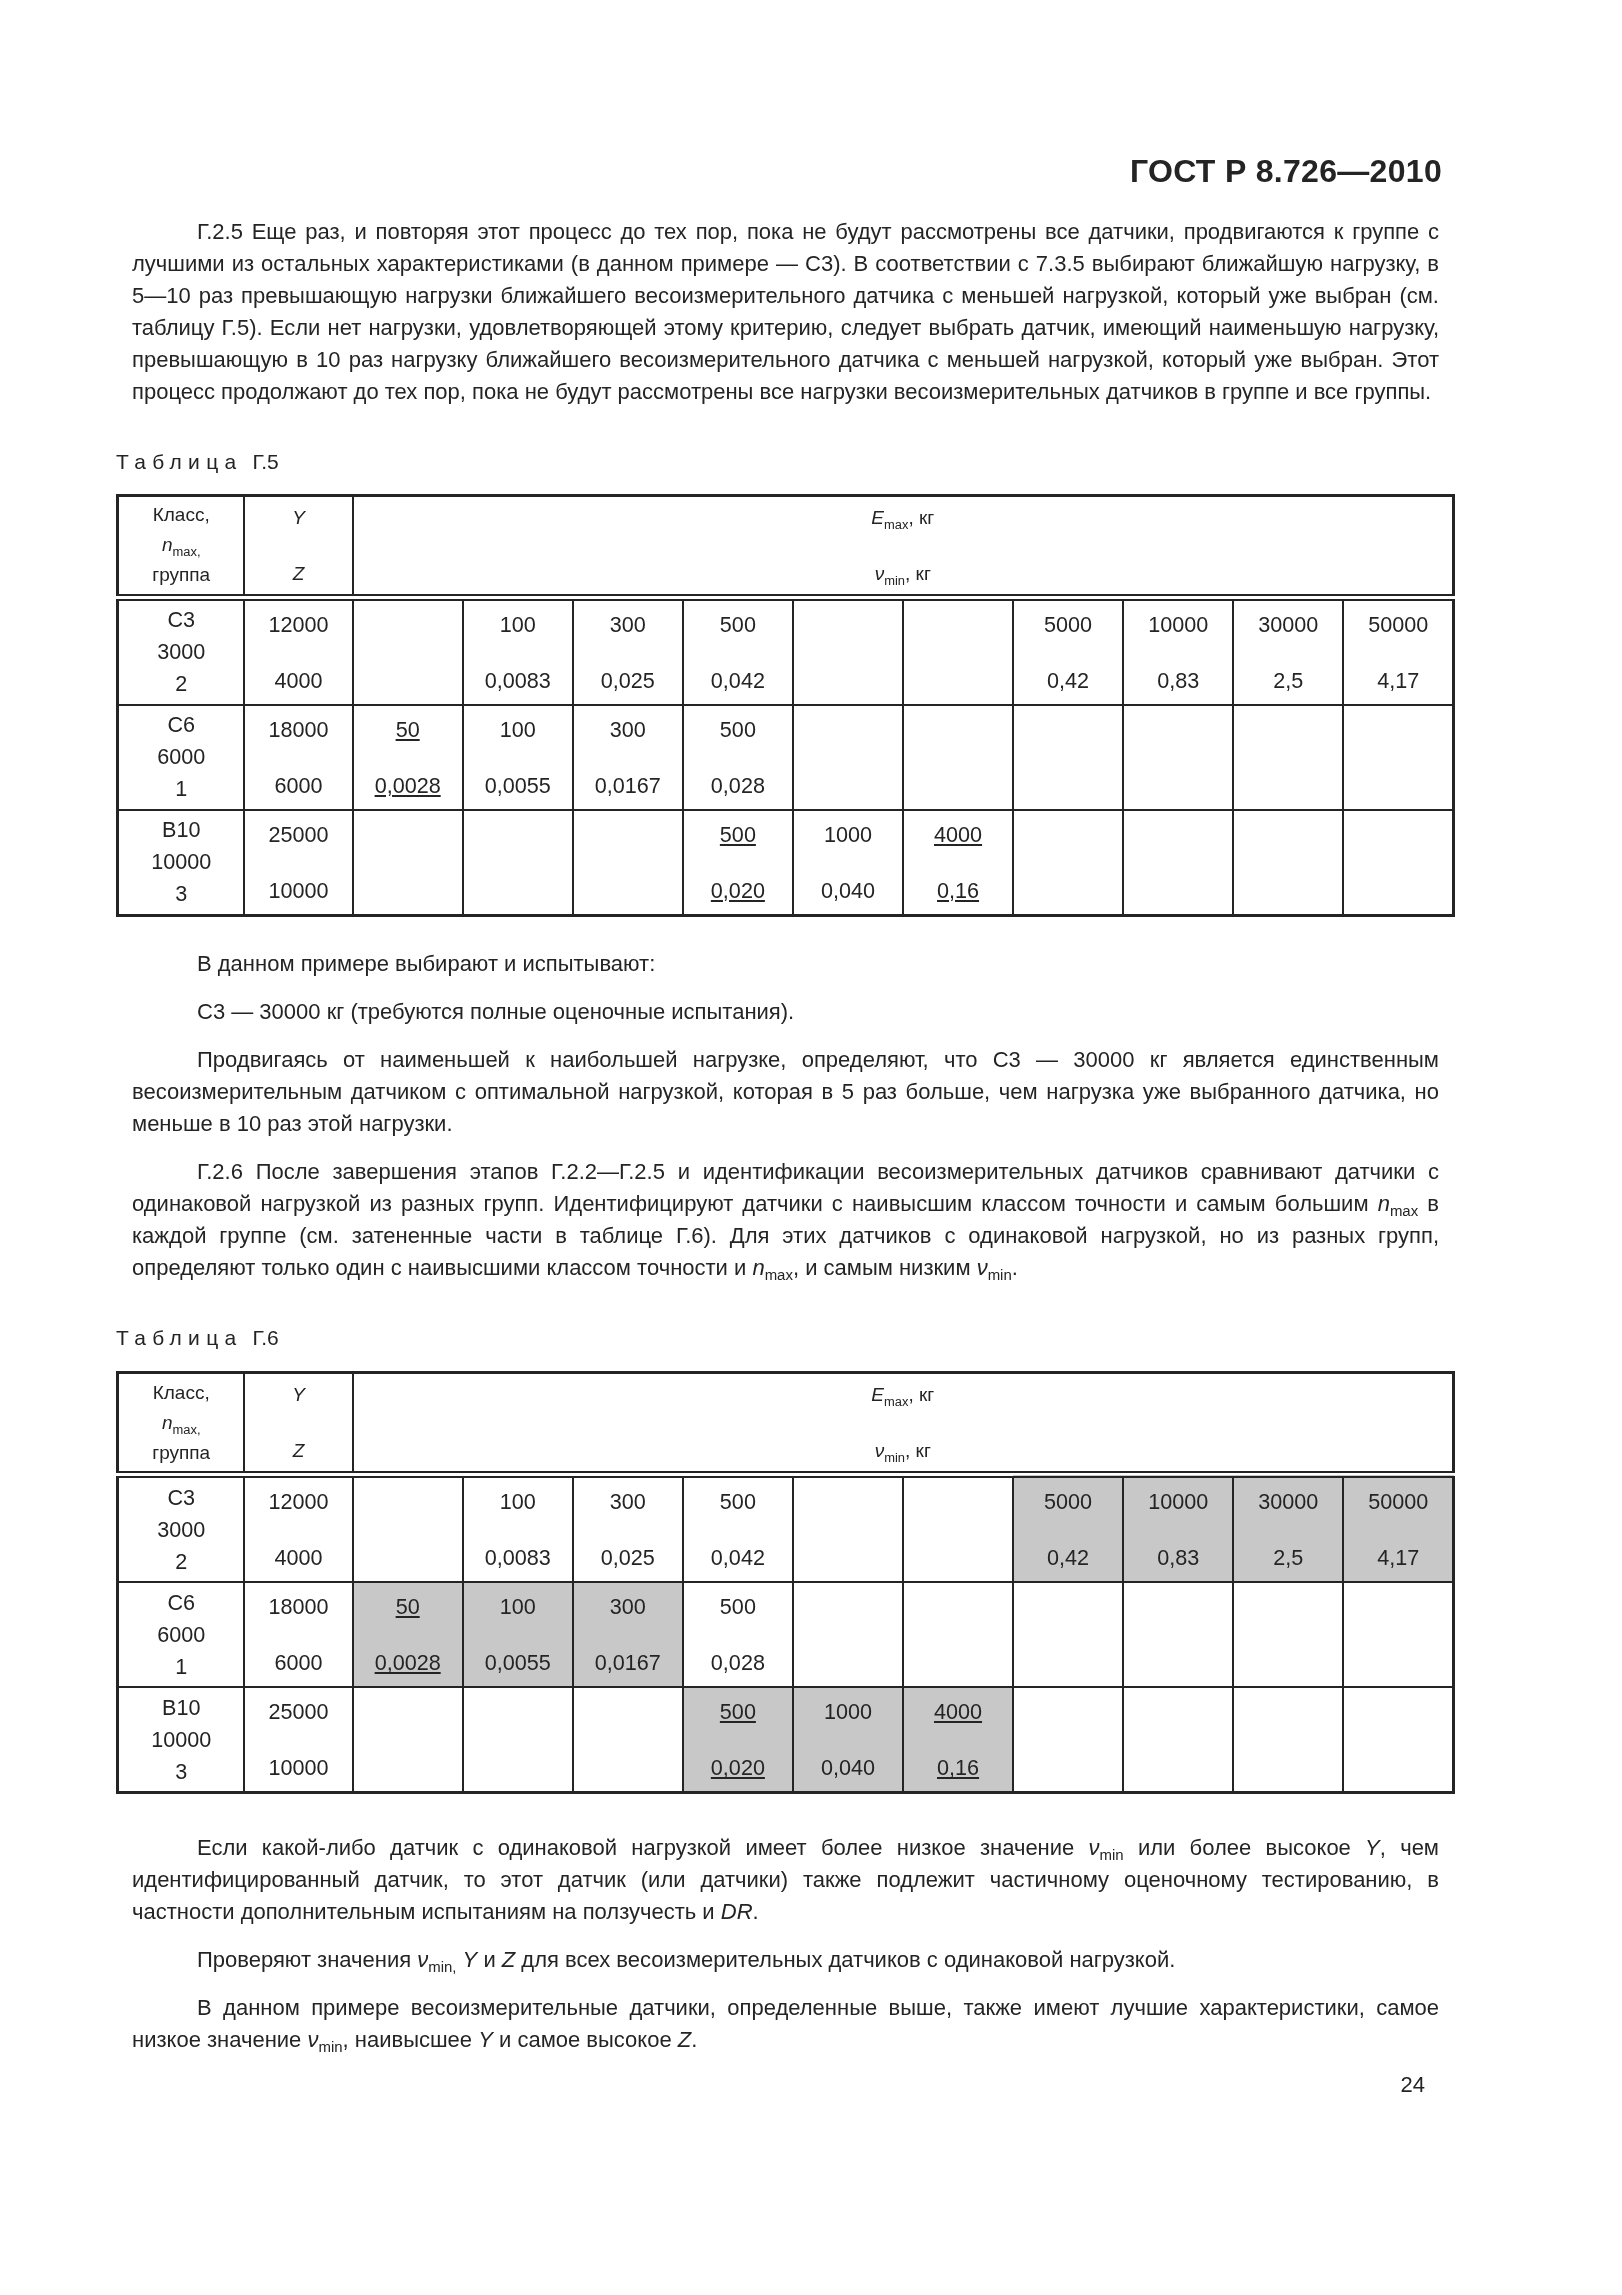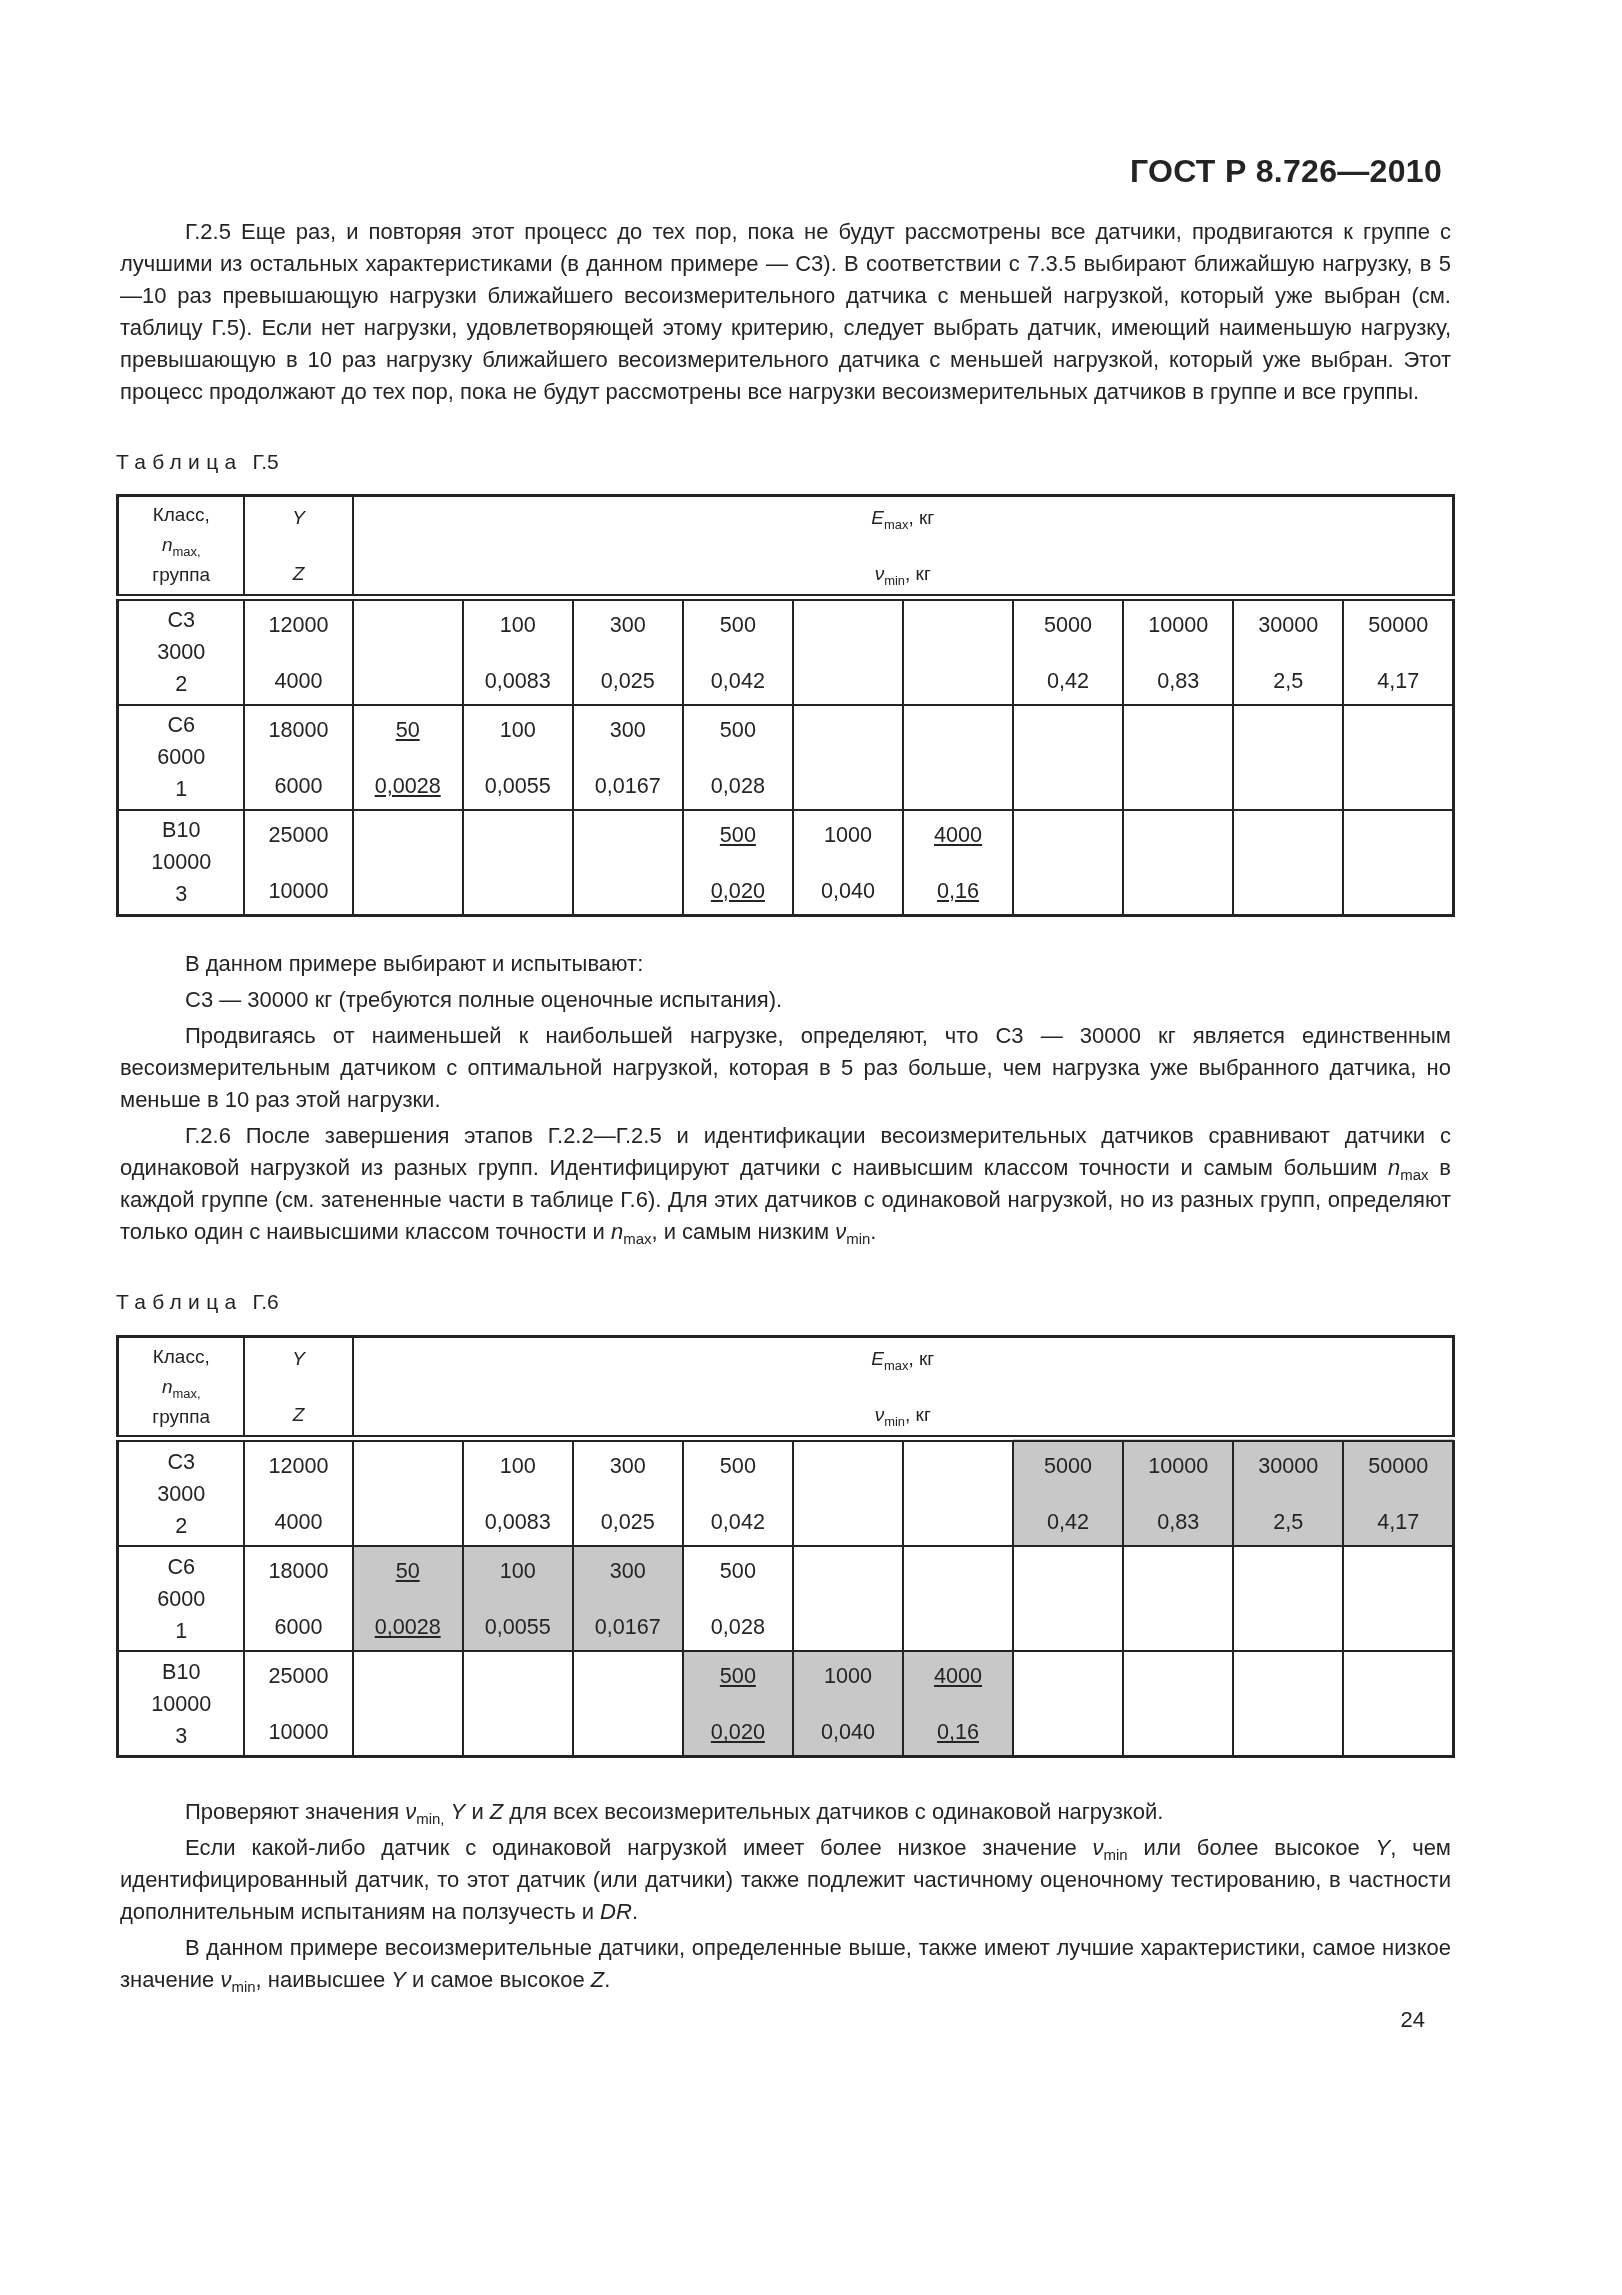--- a/index.html
+++ b/index.html
@@ -18,21 +18,21 @@
     font-weight:700;
     font-size:32px;
     letter-spacing:0.3px;
     padding-right:13px;
   }
   .para{
     font-size:22px;
     line-height:32px;
     text-align:justify;
     text-indent:65px;
-    margin:4px;
+    margin:16px;
   }
   .p1{margin-top:26px;}
   .mid-block{margin-top:31px;}
   .bottom-block{margin-top:38px;}
   .table-label{
     margin-top:42px;
     font-size:21px;
   }
   .table-label .spaced{letter-spacing:0.30em;}
   .table-label .num{margin-left:10px;}
@@ -632,22 +632,22 @@
                   <div></div>
                   <div></div>
                 </div>
               </td>
             </tr>
           </tbody>
         </table>
       </div>
 
     <div class="bottom-block">
+      <p class="para">Если какой-либо датчик с одинаковой нагрузкой имеет более низкое значение <i>ν</i><sub>min</sub> или более высокое <i>Y</i>, чем идентифицированный датчик, то этот датчик (или датчики) также подлежит частичному оценочному тестированию, в частности дополнительным испытаниям на ползучесть и <i>DR</i>.</p>
       <p class="para">Проверяют значения <i>ν</i><sub>min,</sub> <i>Y</i> и <i>Z</i> для всех весоизмерительных датчиков с одинаковой нагрузкой.</p>
-      <p class="para">Если какой-либо датчик с одинаковой нагрузкой имеет более низкое значение <i>ν</i><sub>min</sub> или более высокое <i>Y</i>, чем идентифицированный датчик, то этот датчик (или датчики) также подлежит частичному оценочному тестированию, в частности дополнительным испытаниям на ползучесть и <i>DR</i>.</p>
       <p class="para">В данном примере весоизмерительные датчики, определенные выше, также имеют лучшие характеристики, самое низкое значение <i>ν</i><sub>min</sub>, наивысшее <i>Y</i> и самое высокое <i>Z</i>.</p>
     </div>
 
     <div class="page-number">24</div>
 
   </div>
 </div>
 
 
 </body></html>

